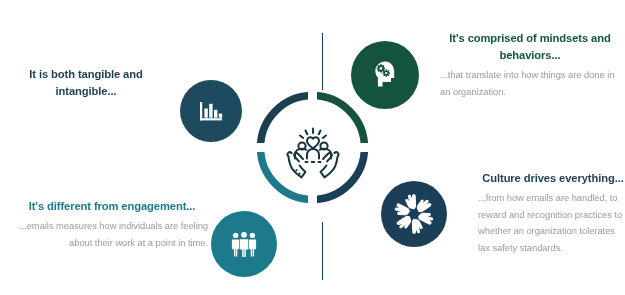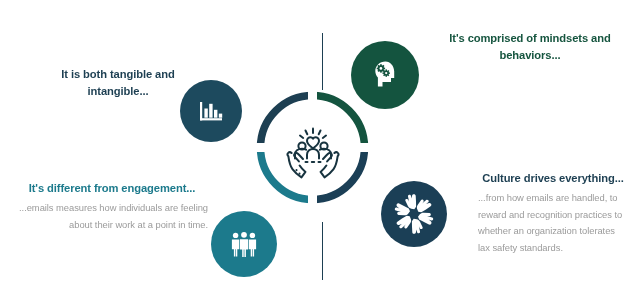--- a/index.html
+++ b/index.html
@@ -23,27 +23,27 @@
     text-align:center;
   }
   .body-text{
     font-size:9.4px;
     line-height:16.5px;
     color:#9b9b9b;
     letter-spacing:-0.05px;
   }
   .body-text b{color:#5d5d5d;font-weight:700;}
 
-  .b-tl{left:0px;top:66px;width:172px;text-align:right;padding-left:32px;}
+  .b-tl{left:0px;top:66px;width:172px;text-align:right;}
   .b-tl .heading{color:#1d3f52;}
 
   .b-tr{left:440px;top:30px;width:180px;text-align:left;}
   .b-tr .heading{color:#16553f;}
 
-  .b-bl{left:16px;top:180px;width:192px;text-align:right;}
+  .b-bl{left:16px;top:198px;width:192px;text-align:right;}
   .b-bl .heading{color:#1c7a8c;}
 
   .b-br{left:478px;top:170px;width:150px;text-align:left;}
   .b-br .heading{color:#1d3f52;}
 
   
   .sat{
     position:absolute;
     border-radius:50%;
     display:flex;align-items:center;justify-content:center;
@@ -95,20 +95,21 @@
           <rect x="13.2" y="7.8" width="3.4" height="13.9"></rect>
           <rect x="18" y="13.8" width="3.4" height="7.9"></rect>
           <rect x="22.8" y="17.6" width="3.4" height="4.1"></rect>
         </g>
       </svg>
     </span>
   </div>
 
   <div class="block b-tr">
     <div class="heading">It's comprised of mindsets and behaviors...</div>
+    <div class="body-text">...that translate into how things are done in an organization.</div>
   </div>
 
   <div class="sat sat-head">
     <span>
       <svg width="36" height="36" viewBox="0 0 36 36">
         <g fill="#ffffff">
           <path d="M18.4 4.6c-5.6 0-10.1 4.2-10.1 9.5 0 2.6 1 4.8 2.6 6.5v8.8h4.6v-4.3h8.5v-4.0h3.2v-6.8c-0.3-5.2-3.6-9.7-8.8-9.7z"></path>
         </g>
         <g fill="#14543f">
           <path d="M13.9 11.4m-3.1 0a3.1 3.1 0 1 0 6.2 0a3.1 3.1 0 1 0 -6.2 0"></path>

